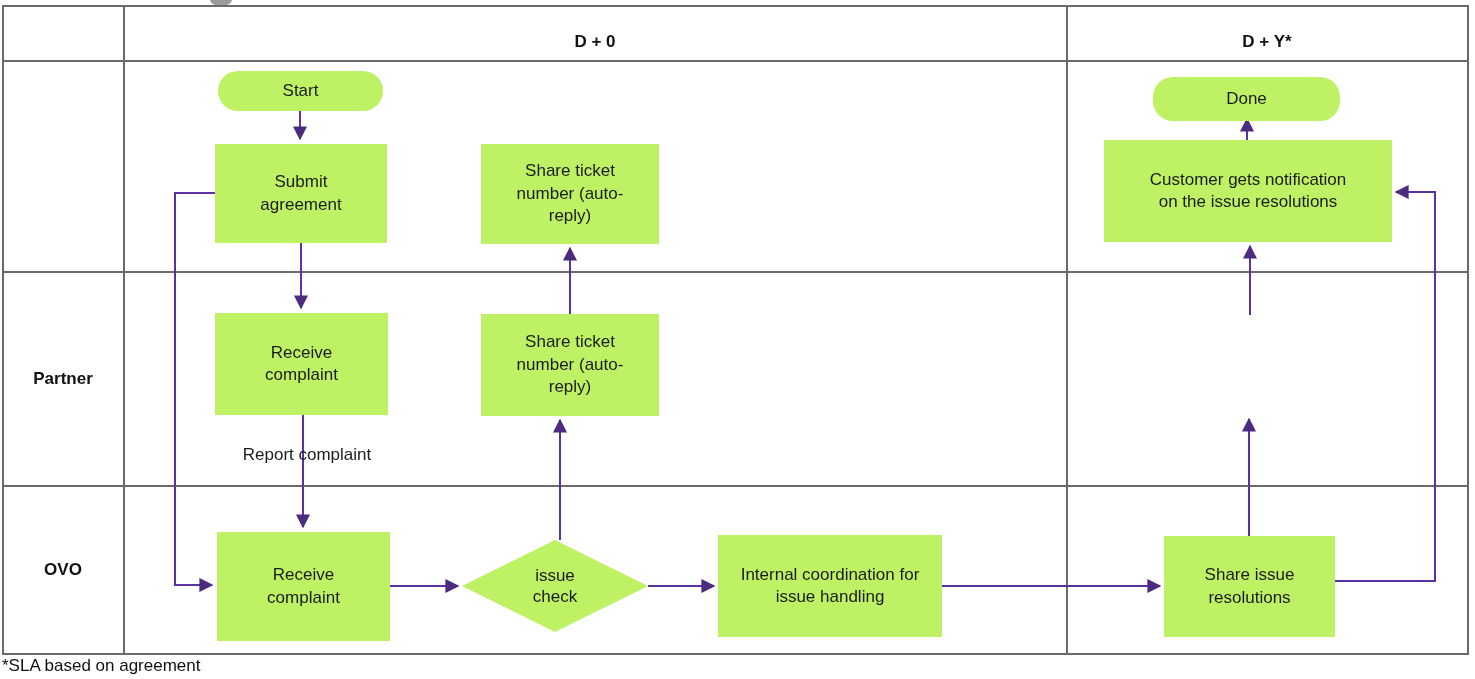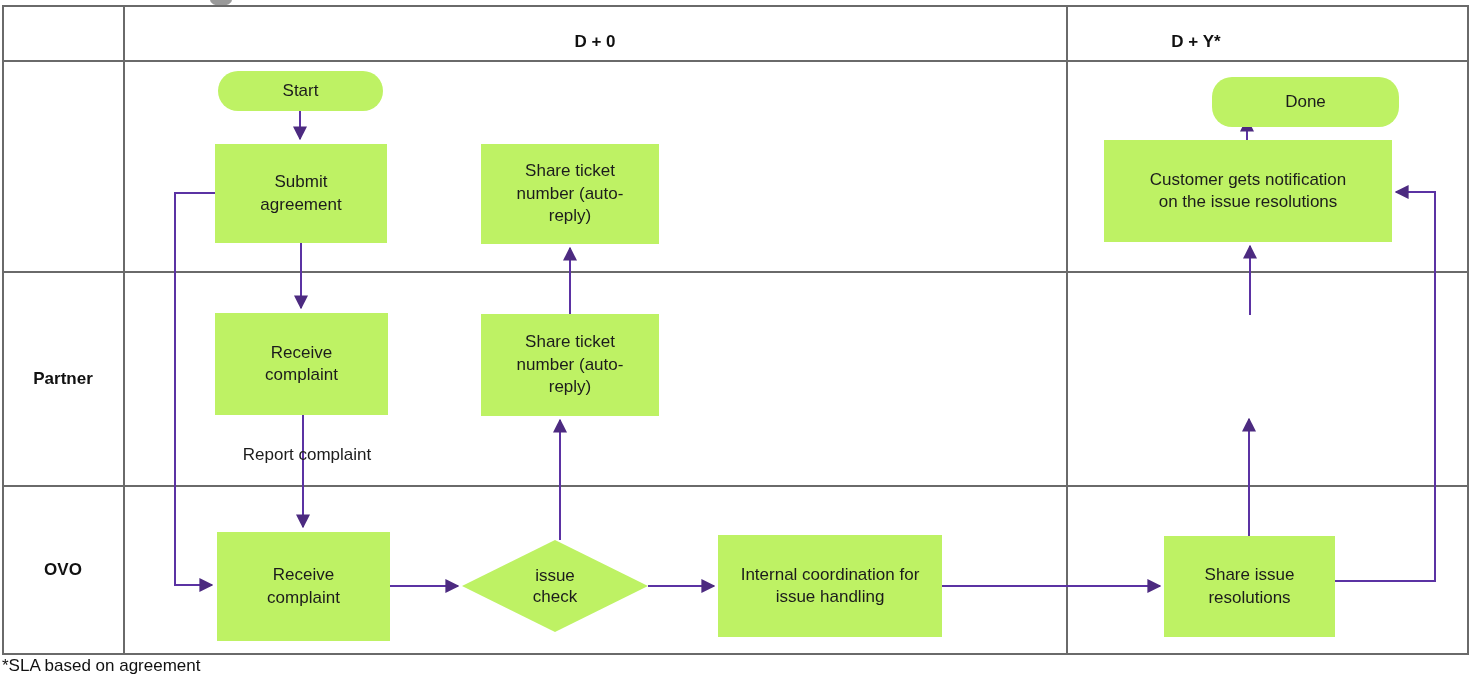--- a/index.html
+++ b/index.html
@@ -97,21 +97,21 @@
   <div class="gridline gridz" style="left:1467px;top:5px;width:2px;height:650px;"></div>
   <div class="gridline gridz" style="left:123px;top:5px;width:2px;height:650px;"></div>
   <div class="gridline gridz" style="left:1066px;top:5px;width:2px;height:650px;"></div>
   <div class="gridline gridz" style="left:2px;top:60px;width:1466px;height:2px;"></div>
   <div class="gridline gridz" style="left:2px;top:271px;width:1466px;height:2px;"></div>
   <div class="gridline gridz" style="left:2px;top:485px;width:1466px;height:2px;"></div>
 
   <div class="col-header" style="left:124px;width:942px;">
     <span>D + 0</span>
   </div>
-  <div class="col-header" style="left:1012px;width:368px;">
+  <div class="col-header" style="left:1083px;width:368px;">
     <span>D + Y*</span>
   </div>
 
   <div class="lane-label" style="top:273px;height:212px;">
     <span>Partner</span>
   </div>
   <div class="lane-label" style="top:487px;height:166px;">
     <span>OVO</span>
   </div>
 
@@ -163,19 +163,19 @@
   <div class="node node-layer-item" style="left:1164px;top:536px;width:171px;height:101px;">Share issue
 resolutions</div>
 
   <div class="node node-layer-item" style="left:718px;top:535px;width:224px;height:102px;">Internal coordination for
 issue handling</div>
 
 
   <div class="node node-layer-item" style="left:1104px;top:140px;width:288px;height:102px;">Customer gets notification
 on the issue resolutions</div>
 
-  <div class="node pill node-layer-item" style="left:1212px;top:77px;width:187px;height:50px;">Done</div>
+  <div class="node pill node-layer-item" style="left:1153px;top:77px;width:187px;height:44px;">Done</div>
 
   <div class="edge-label" style="left:307px;top:455px;">Report complaint</div>
 
   <div class="footnote">*SLA based on agreement</div>
 
 </div>
 
 </body></html>

